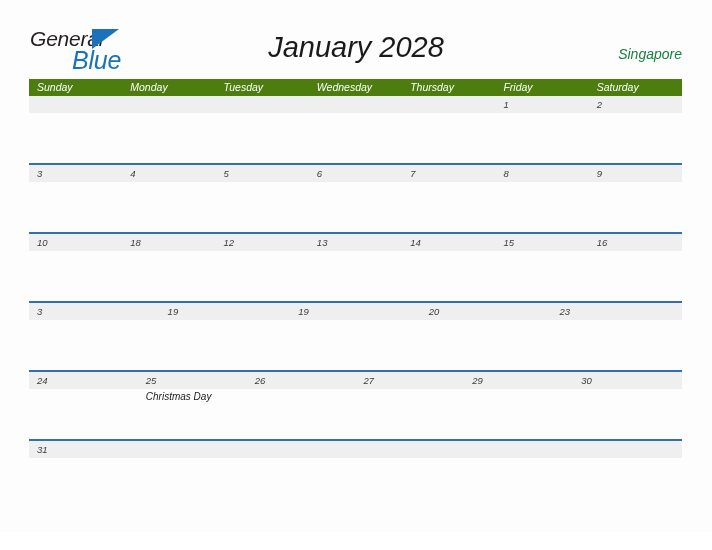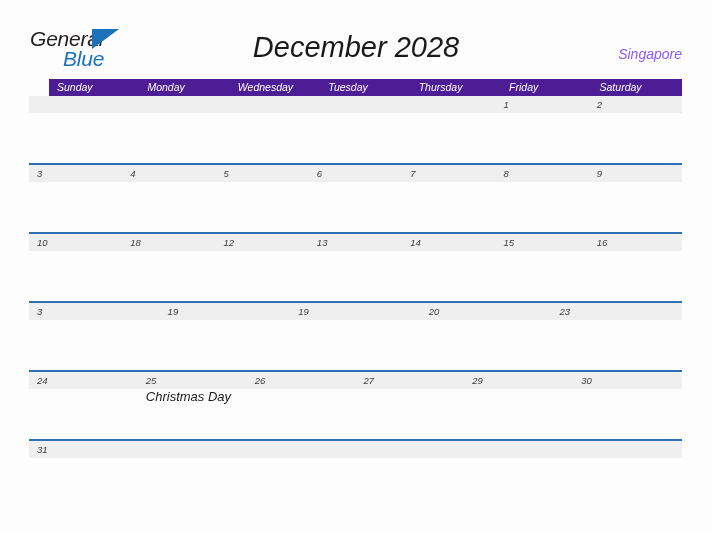--- a/index.html
+++ b/index.html
@@ -38,23 +38,23 @@
     line-height: 1;
   }
   .logo-general {
     font-size: 21px;
     color: #231f20;
     letter-spacing: -0.2px;
     font-family: "Liberation Sans", sans-serif;
   }
   .logo-blue {
     position: absolute;
-    left: 33px;
+    left: 42px;
     top: 20px;
-    font-size: 21px;
+    font-size: 25px;
     color: #1b72b8;
     letter-spacing: -0.2px;
   }
   .logo-flag {
     position: absolute;
     left: 62px;
     top: 1px;
     width: 0;
     height: 0;
     border-left: 27px solid #1b72b8;
@@ -72,36 +72,35 @@
     font-weight: normal;
     margin: 0;
     letter-spacing: 0px;
   }
 
   .cal-region {
     position: absolute;
     right: 30px;
     top: 46px;
     font-size: 14px;
-    color: #8b5cf6;
+    color: #15803d;
   }
 
   
   .calendar {
     position: absolute;
     left: 29px;
     top: 79px;
     width: 653px;
   }
 
   .dow-row {
     display: flex;
-    background: #4c1d95;
+    background: #4d7c0f;
     height: 17px;
-    margin-left: 20px;
   }
   .dow-cell {
     flex: 1 1 0;
     color: #ffffff;
     font-size: 10.5px;
     line-height: 17px;
     padding-left: 8px;
     box-sizing: border-box;
     white-space: nowrap;
   }
@@ -140,54 +139,54 @@
   .day-num {
     display: block;
     font-size: 9.5px;
     color: #3a3a3a;
     line-height: 17px;
     height: 17px;
   }
 
   .day-event {
     display: block;
-    font-size: 13px;
+    font-size: 10px;
     color: #1a1a1a;
     line-height: 13px;
     margin-top: 1px;
     white-space: nowrap;
   }
   .day-cell.empty .day-num { visibility: hidden; }
 </style>
 </head>
 <body>
 
 <div class="page">
 
   <div class="header">
 
     <div class="logo">
       <span class="logo-general">General</span>
       <span class="logo-flag"></span>
       <span class="logo-blue">Blue</span>
     </div>
 
-    <h1 class="cal-title">December 2028</h1>
+    <h1 class="cal-title">January 2028</h1>
 
     <div class="cal-region">Singapore</div>
 
   </div>
 
   <div class="calendar">
 
     <div class="dow-row">
       <div class="dow-cell">Sunday</div>
       <div class="dow-cell">Monday</div>
+      <div class="dow-cell">Tuesday</div>
       <div class="dow-cell">Wednesday</div>
-      <div class="dow-cell">Tuesday</div>
       <div class="dow-cell">Thursday</div>
       <div class="dow-cell">Friday</div>
       <div class="dow-cell">Saturday</div>
     </div>
 
     <div class="week-row">
       <div class="day-cell empty">
         <span class="day-num"></span>
       </div>
       <div class="day-cell empty">

